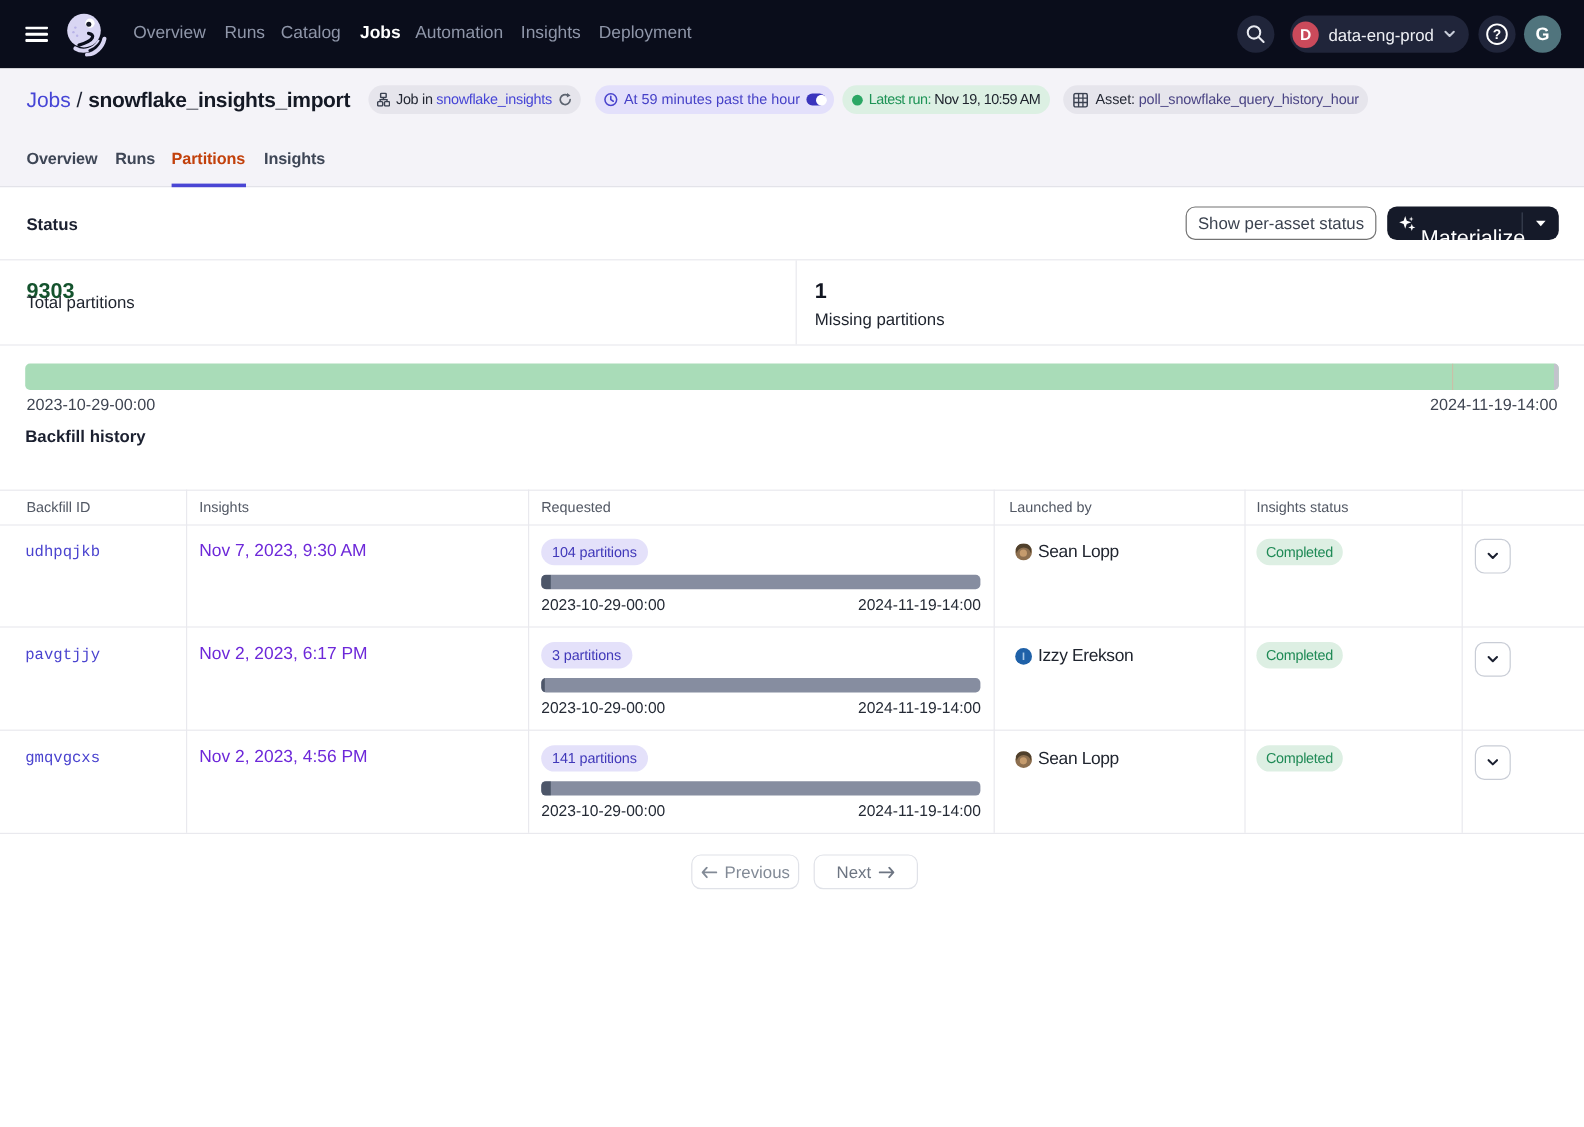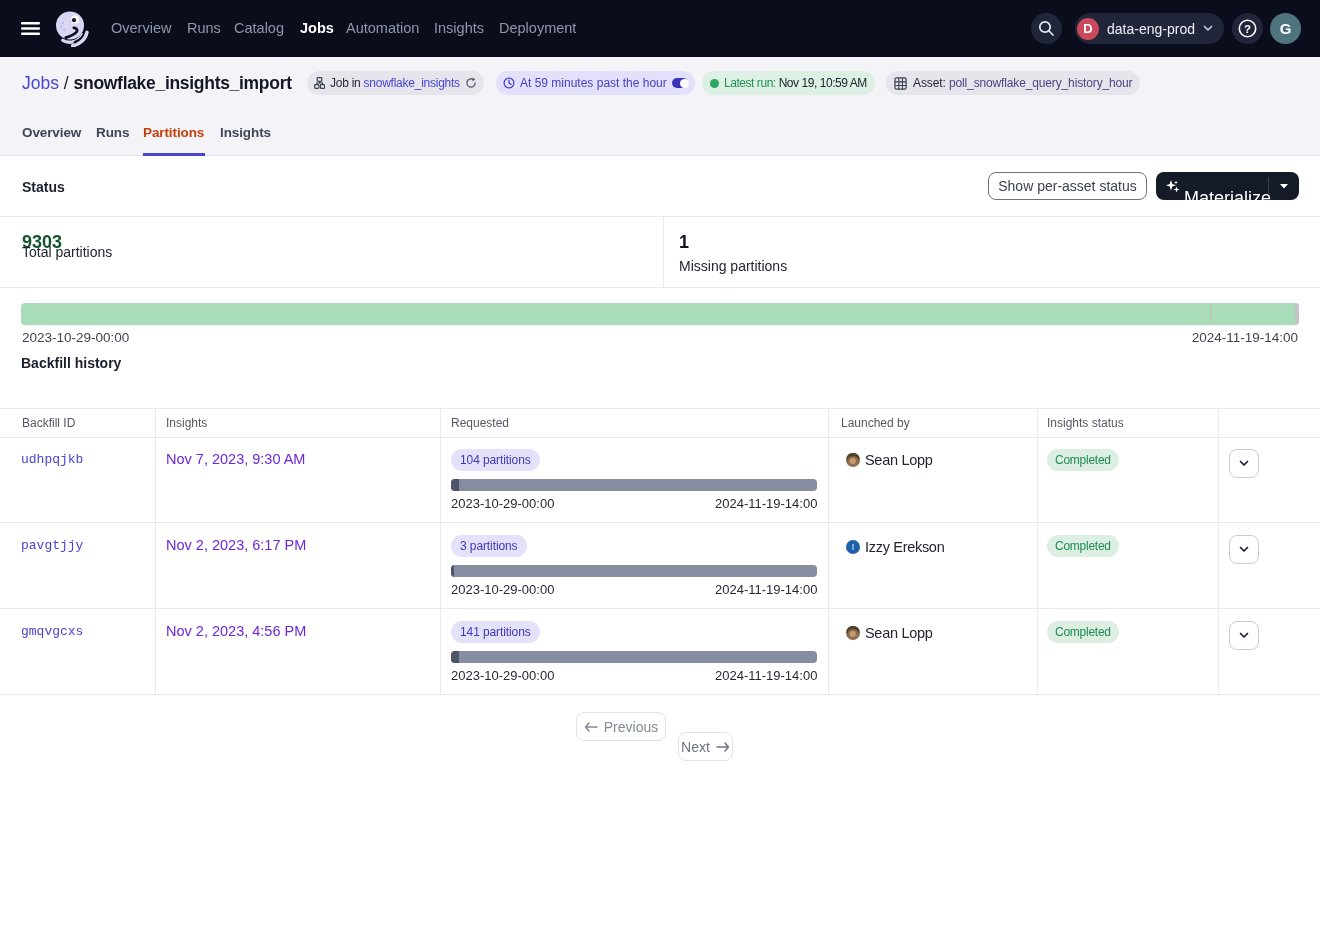--- a/index.html
+++ b/index.html
@@ -244,18 +244,18 @@
     </svg>
   </div>
 <div class="hline" style="top:694px"></div>
 
 <div class="btn" style="left:576px;top:712px;width:90px;height:29px;color:#828a96;border-color:#e0e2e8">
   <svg width="14" height="10" viewBox="0 0 14 10" style="margin-right:6px">
       <path d="M5 1 L1.5 5 L5 9 M1.5 5 H13" stroke="#828a96" stroke-width="1.5" fill="none" stroke-linecap="round" stroke-linejoin="round"></path>
     </svg>
   Previous
 </div>
-<div class="btn" style="left:678px;top:732px;width:55px;height:29px;color:#6d7582;border-color:#e0e2e8">
+<div class="btn" style="left:678px;top:712px;width:87px;height:29px;color:#6d7582;border-color:#e0e2e8">
   Next
   <svg width="14" height="10" viewBox="0 0 14 10" style="margin-left:6px">
       <path d="M9 1 L12.5 5 L9 9 M12.5 5 H1" stroke="#6d7582" stroke-width="1.5" fill="none" stroke-linecap="round" stroke-linejoin="round"></path>
     </svg>
 </div>
 
 </body></html>

